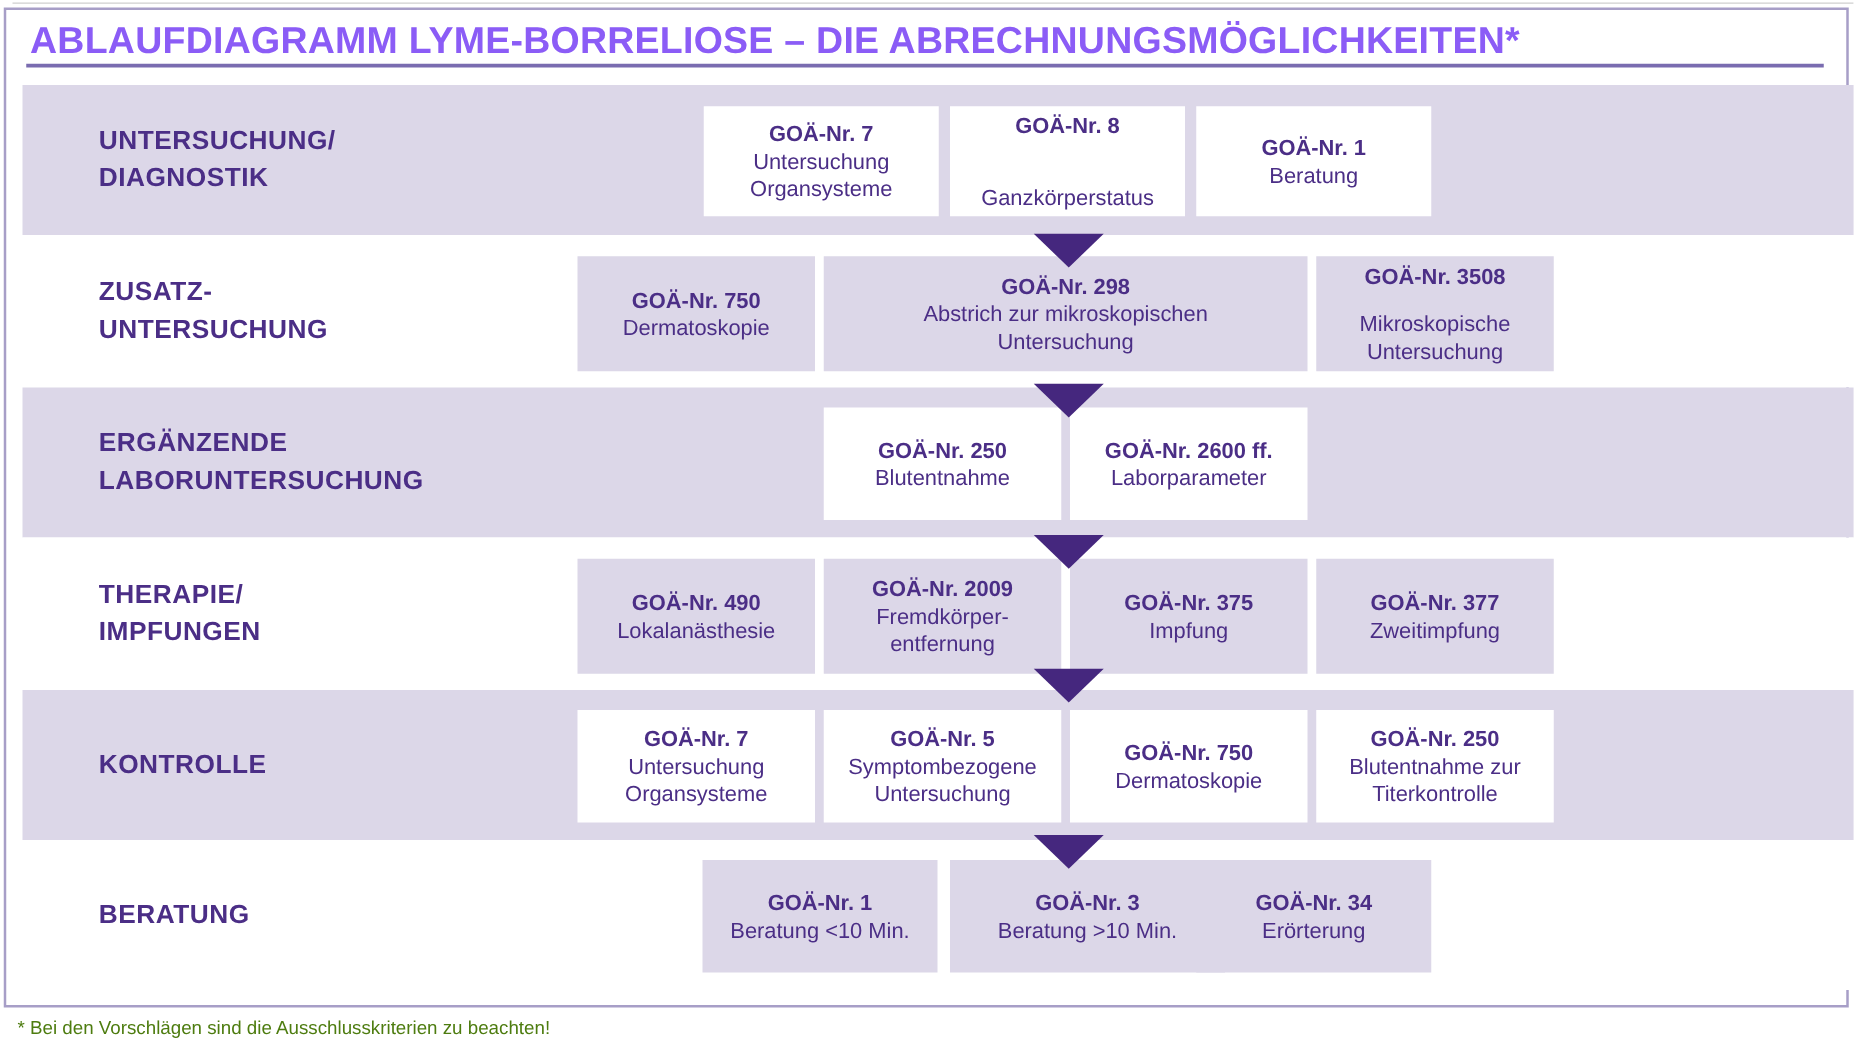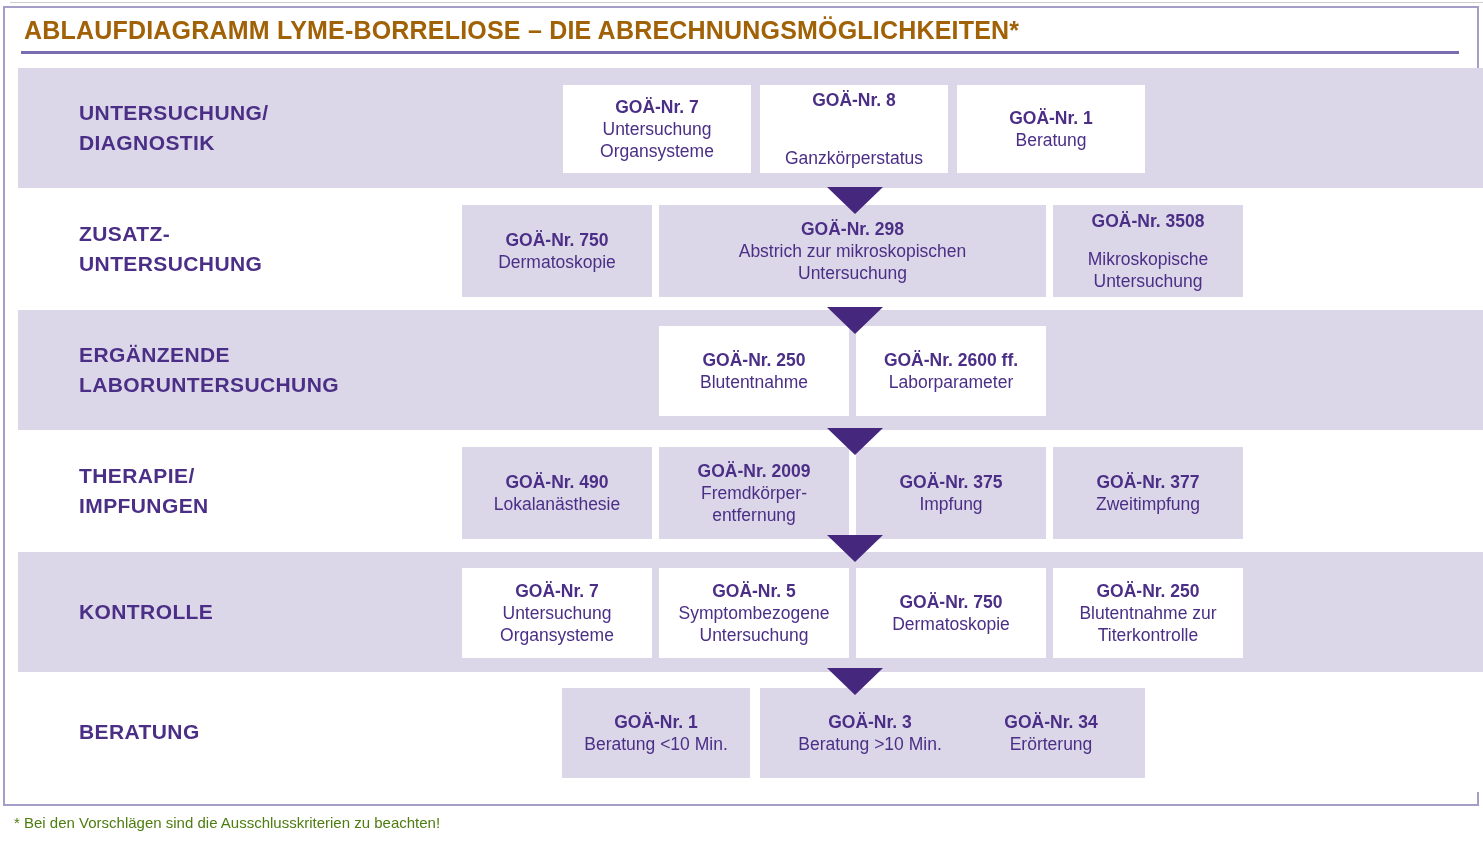--- a/index.html
+++ b/index.html
@@ -15,22 +15,22 @@
     background:#cfcfcf;
   }
   .frame{
     position:absolute;left:3px;top:6px;width:1476px;height:800px;
     border:2px solid #a79ec7;
     box-sizing:border-box;
     background:#ffffff;
   }
   .title{
     position:absolute;left:24px;top:16px;width:1430px;
-    font-size:25px;font-weight:bold;letter-spacing:.2px;
-    color:#a16207;white-space:nowrap;
+    font-size:30px;font-weight:bold;letter-spacing:.2px;
+    color:#8b5cf6;white-space:nowrap;
   }
   .title-rule{
     position:absolute;left:21px;top:51px;width:1438px;height:3px;
     background:#7a6cb0;
   }
   .band{
     position:absolute;left:18px;width:1447px;
     display:flex;align-items:center;padding-left:44px;
   }
   .band.lav{background:#dcd7e8;}

